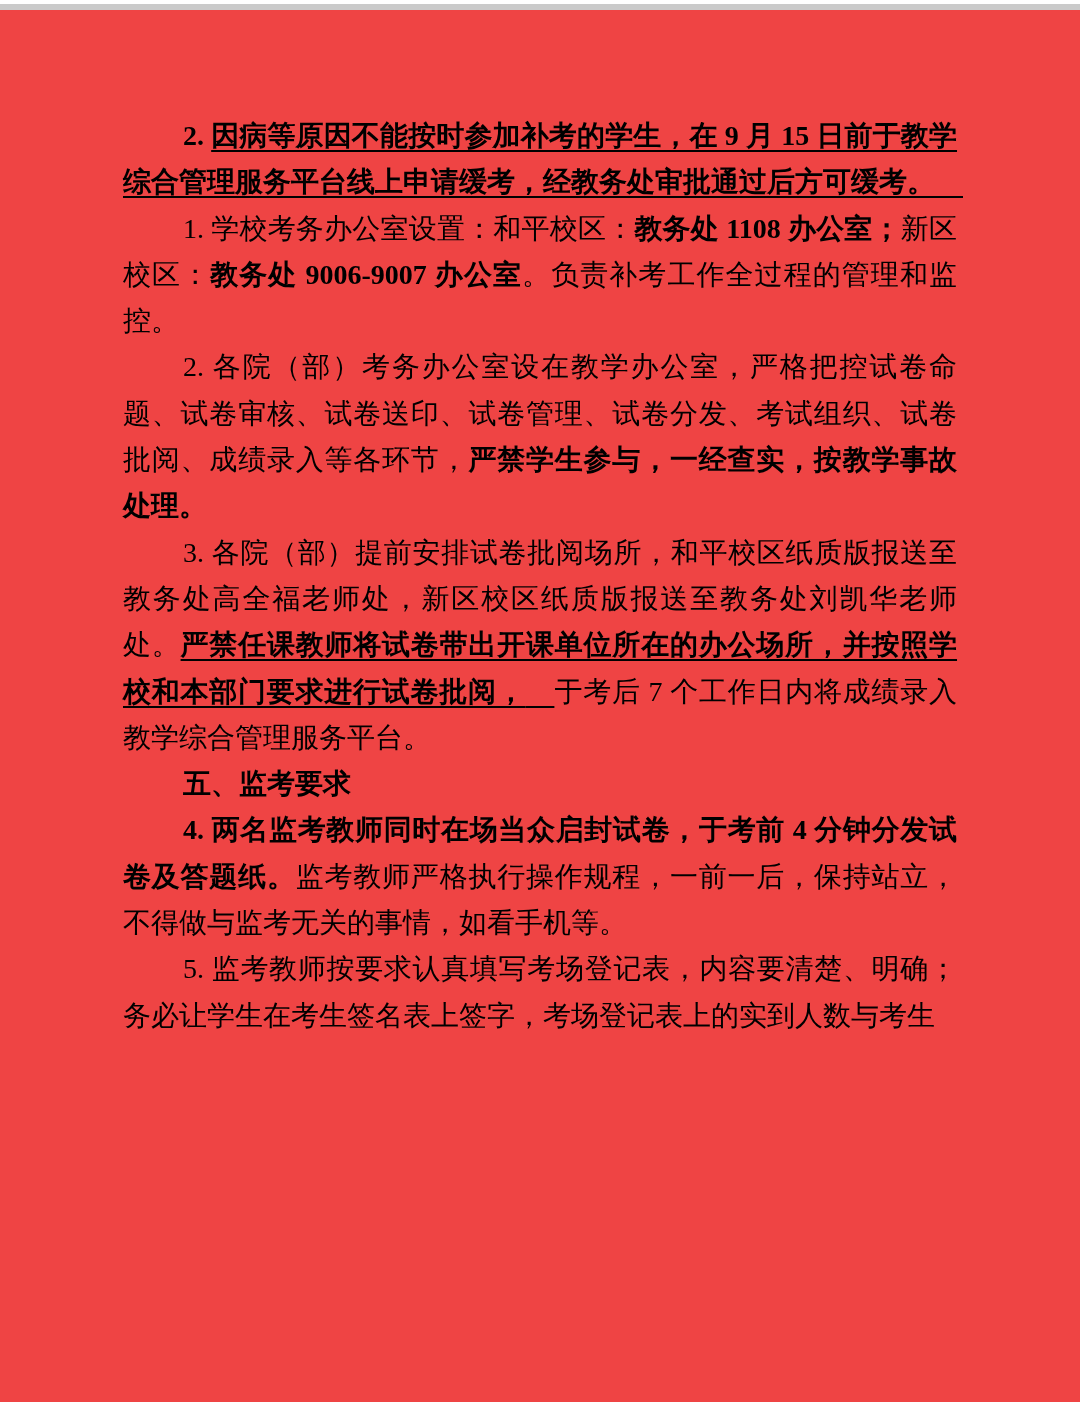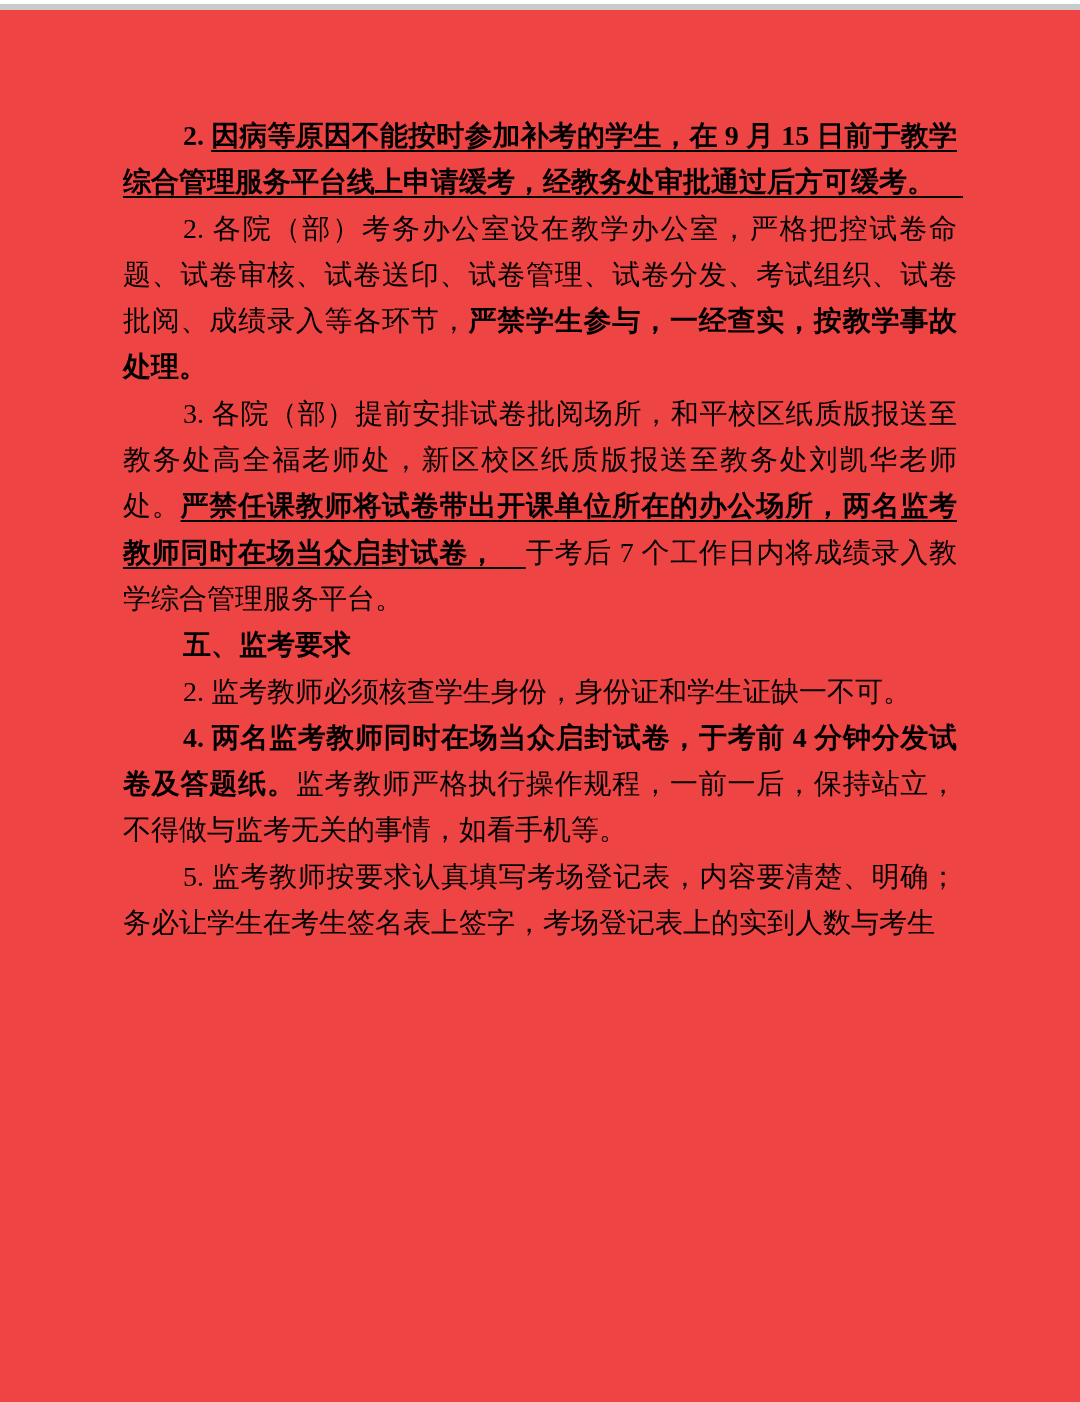--- a/index.html
+++ b/index.html
@@ -57,20 +57,20 @@
     text-underline-offset: 5px;
   }
 </style>
 </head>
 <body>
 
 <div class="doc-page">
   <div class="top-strip" style="background: rgb(202, 202, 202);"></div>
   <div class="doc-content" style="color: rgb(0, 0, 0);">
       <p><span class="seg-b ">2. </span><span class="seg-b seg-u">因病等原因不能按时参加补考的学生，在 9 月 15 日前于教学综合管理服务平台线上申请缓考，经教务处审批通过后方可缓考。</span><span class="seg-b seg-u">　</span></p>
+      <p><span class="">1. 学校考务办公室设置：和平校区：</span><span class="seg-b ">教务处 1108 办公室；</span><span class="">新区校区：</span><span class="seg-b ">教务处 9006-9007 办公室</span><span class="">。负责补考工作全过程的管理和监控。</span></p>
       <p><span class="">2. 各院（部）考务办公室设在教学办公室，严格把控试卷命题、试卷审核、试卷送印、试卷管理、试卷分发、考试组织、试卷批阅、成绩录入等各环节，</span><span class="seg-b ">严禁学生参与，一经查实，按教学事故处理。</span></p>
-      <p><span class="">3. 各院（部）提前安排试卷批阅场所，和平校区纸质版报送至教务处高全福老师处，新区校区纸质版报送至教务处刘凯华老师处。</span><span class="seg-b seg-u">严禁任课教师将试卷带出开课单位所在的办公场所，两名监考教师同时在场当众启封试卷，</span><span class="seg-b seg-u">　</span><span class="">于考后 7 个工作日内将成绩录入教学综合管理服务平台。</span></p>
+      <p><span class="">3. 各院（部）提前安排试卷批阅场所，和平校区纸质版报送至教务处高全福老师处，新区校区纸质版报送至教务处刘凯华老师处。</span><span class="seg-b seg-u">严禁任课教师将试卷带出开课单位所在的办公场所，并按照学校和本部门要求进行试卷批阅，</span><span class="seg-b seg-u">　</span><span class="">于考后 7 个工作日内将成绩录入教学综合管理服务平台。</span></p>
       <p class="heading"><span class="seg-b ">五、监考要求</span></p>
-      <p><span class="">2. 监考教师必须核查学生身份，身份证和学生证缺一不可。</span></p>
       <p><span class="seg-b ">4. 两名监考教师同时在场当众启封试卷，于考前 4 分钟分发试卷及答题纸。</span><span class="">监考教师严格执行操作规程，一前一后，保持站立，不得做与监考无关的事情，如看手机等。</span></p>
       <p><span class="">5. 监考教师按要求认真填写考场登记表，内容要清楚、明确；务必让学生在考生签名表上签字，考场登记表上的实到人数与考生</span></p>
     </div>
 </div>
 
 </body></html>

